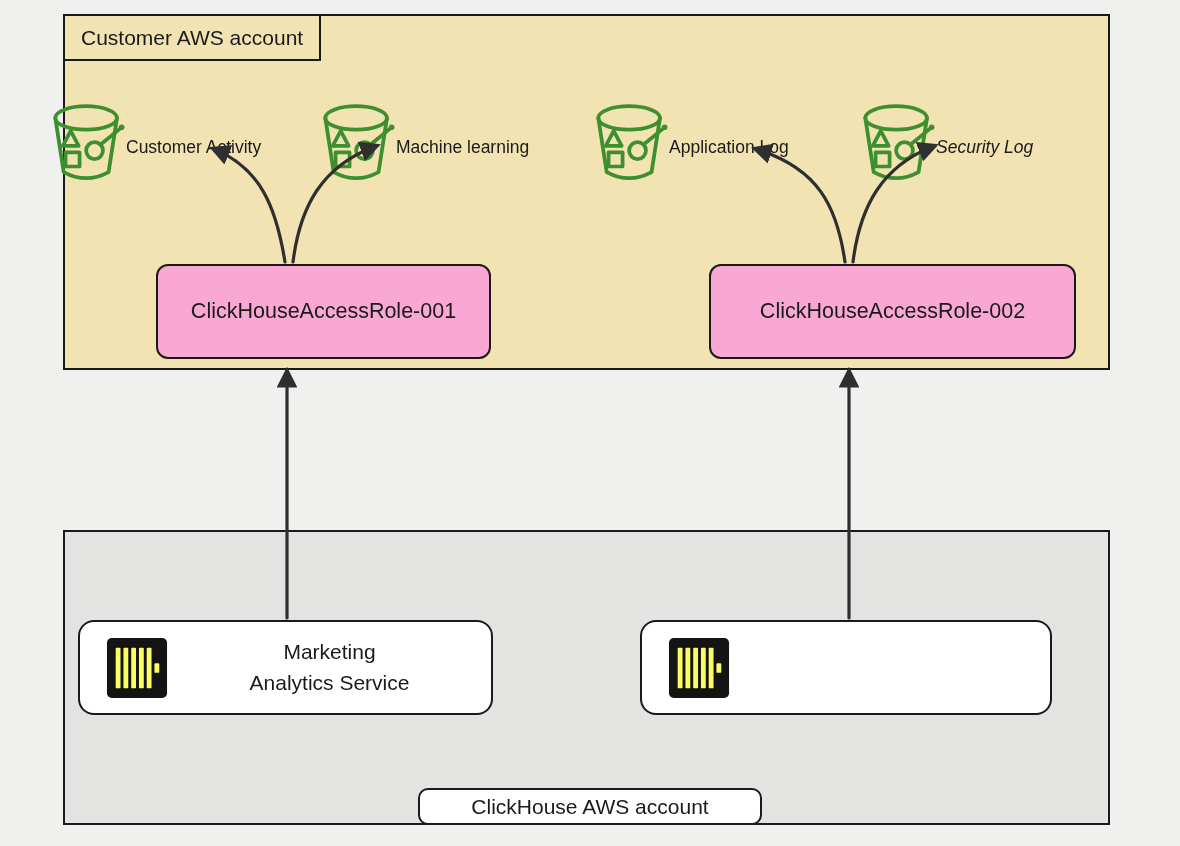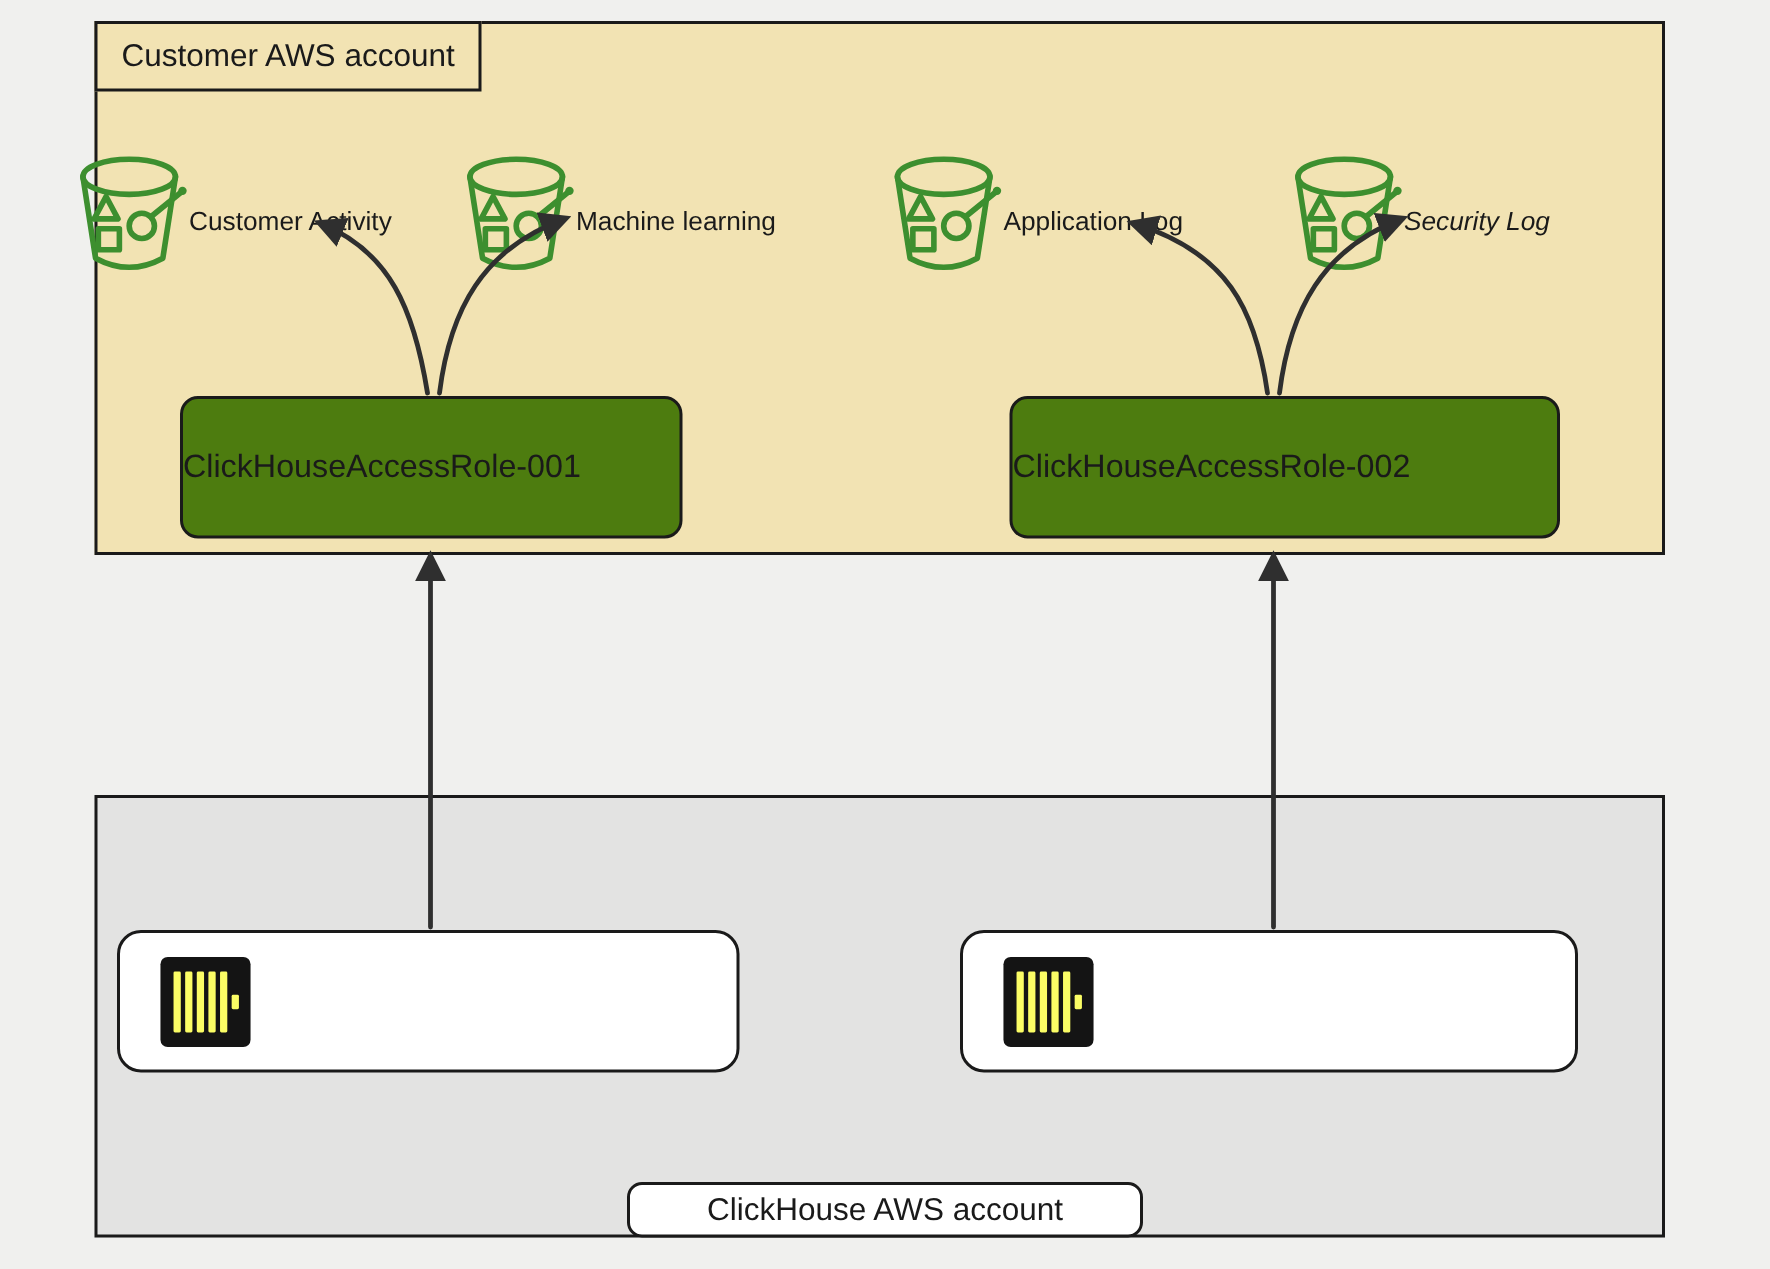--- a/index.html
+++ b/index.html
@@ -39,36 +39,37 @@
     top: 102px;
     width: 220px;
     display: flex;
     flex-direction: row;
     align-items: center;
   }
   .bucket-icon { width: 76px; height: 86px; display: block; }
   .bucket-label { margin-top: 5px; font-size: 17.5px; }
 
   #bucket-customer-activity { left: 50px; }
-  #bucket-machine-learning  { left: 308px; }
+  #bucket-machine-learning  { left: 320px; }
   #bucket-application-log   { left: 593px; text-align: right; }
   #bucket-security-log      { left: 860px; font-style: italic; }
 
   .role-box {
     position: absolute;
     top: 264px;
     height: 95px;
-    background: #4d7c0f;
+    background: #f9a8d4;
     border: 2px solid #1a1a1a;
     border-radius: 12px;
     box-sizing: border-box;
     display: flex;
     align-items: center;
-    justify-content: flex-start;
+    justify-content: center;
     font-size: 21.5px;
+    margin-left: 36px;
   }
   #role-1 { left: 120px; width: 335px; }
   #role-2 { left: 673px; width: 367px; }
 
   .service-box {
     position: absolute;
     top: 620px;
     height: 95px;
     background: #ffffff;
     border: 2px solid #1a1a1a;
@@ -165,20 +166,21 @@
   <span>ClickHouseAccessRole-001</span>
 </div>
 <div id="role-2" class="role-box">
   <span>ClickHouseAccessRole-002</span>
 </div>
 
 <div id="service-1" class="service-box">
   <svg class="ch-logo">
       <use href="#ch-logo"></use>
     </svg>
+  <div class="service-label">Marketing Analytics Service</div>
 </div>
 
 <div id="service-2" class="service-box">
   <svg class="ch-logo">
       <use href="#ch-logo"></use>
     </svg>
 </div>
 
 <svg id="arrow-layer" width="1180" height="846">
   <defs>

